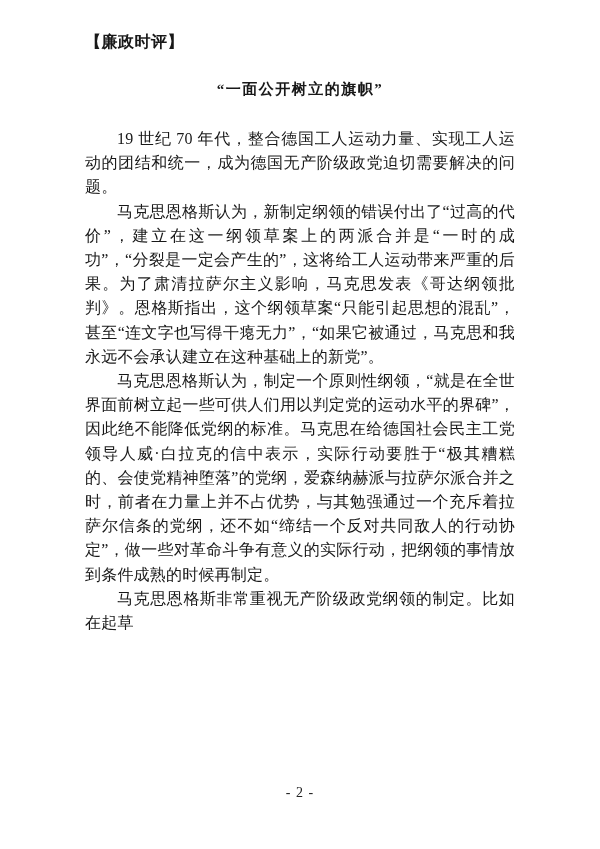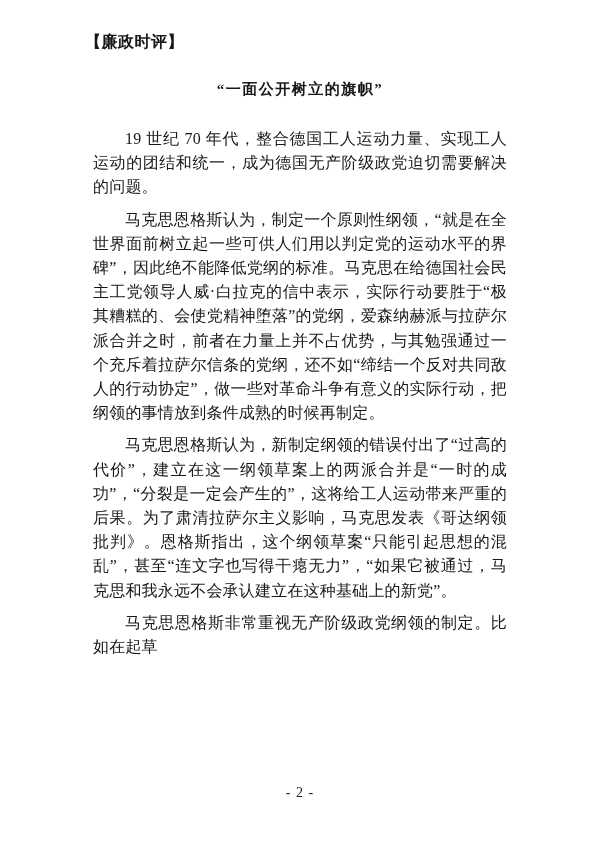--- a/index.html
+++ b/index.html
@@ -29,21 +29,21 @@
     text-align: center;
     font-size: 15px;
     line-height: 28px;
     font-weight: bold;
     letter-spacing: 1.5px;
   }
   .article-body {
     margin-top: 24px;
   }
   .article-body p {
-    margin: 8px;
+    margin: 0;
     font-size: 16px;
     line-height: 24.2px;
     text-align: justify;
     text-justify: inter-ideograph;
     text-indent: 2em;
     letter-spacing: 0.2px;
   }
   .page-number {
     position: absolute;
     left: 0;
@@ -59,20 +59,20 @@
 <body>
 
 <div class="page">
 
   <div class="section-header">【廉政时评】</div>
 
   <h1 class="article-title">“一面公开树立的旗帜”</h1>
 
   <div class="article-body">
     <p>19 世纪 70 年代，整合德国工人运动力量、实现工人运动的团结和统一，成为德国无产阶级政党迫切需要解决的问题。</p>
+    <p>马克思恩格斯认为，新制定纲领的错误付出了“过高的代价”，建立在这一纲领草案上的两派合并是“一时的成功”，“分裂是一定会产生的”，这将给工人运动带来严重的后果。为了肃清拉萨尔主义影响，马克思发表《哥达纲领批判》。恩格斯指出，这个纲领草案“只能引起思想的混乱”，甚至“连文字也写得干瘪无力”，“如果它被通过，马克思和我永远不会承认建立在这种基础上的新党”。</p>
     <p>马克思恩格斯认为，制定一个原则性纲领，“就是在全世界面前树立起一些可供人们用以判定党的运动水平的界碑”，因此绝不能降低党纲的标准。马克思在给德国社会民主工党领导人威·白拉克的信中表示，实际行动要胜于“极其糟糕的、会使党精神堕落”的党纲，爱森纳赫派与拉萨尔派合并之时，前者在力量上并不占优势，与其勉强通过一个充斥着拉萨尔信条的党纲，还不如“缔结一个反对共同敌人的行动协定”，做一些对革命斗争有意义的实际行动，把纲领的事情放到条件成熟的时候再制定。</p>
-    <p>马克思恩格斯认为，新制定纲领的错误付出了“过高的代价”，建立在这一纲领草案上的两派合并是“一时的成功”，“分裂是一定会产生的”，这将给工人运动带来严重的后果。为了肃清拉萨尔主义影响，马克思发表《哥达纲领批判》。恩格斯指出，这个纲领草案“只能引起思想的混乱”，甚至“连文字也写得干瘪无力”，“如果它被通过，马克思和我永远不会承认建立在这种基础上的新党”。</p>
     <p>马克思恩格斯非常重视无产阶级政党纲领的制定。比如在起草</p>
   </div>
 
   <div class="page-number">- 2 -</div>
 
 </div>
 
 </body></html>

